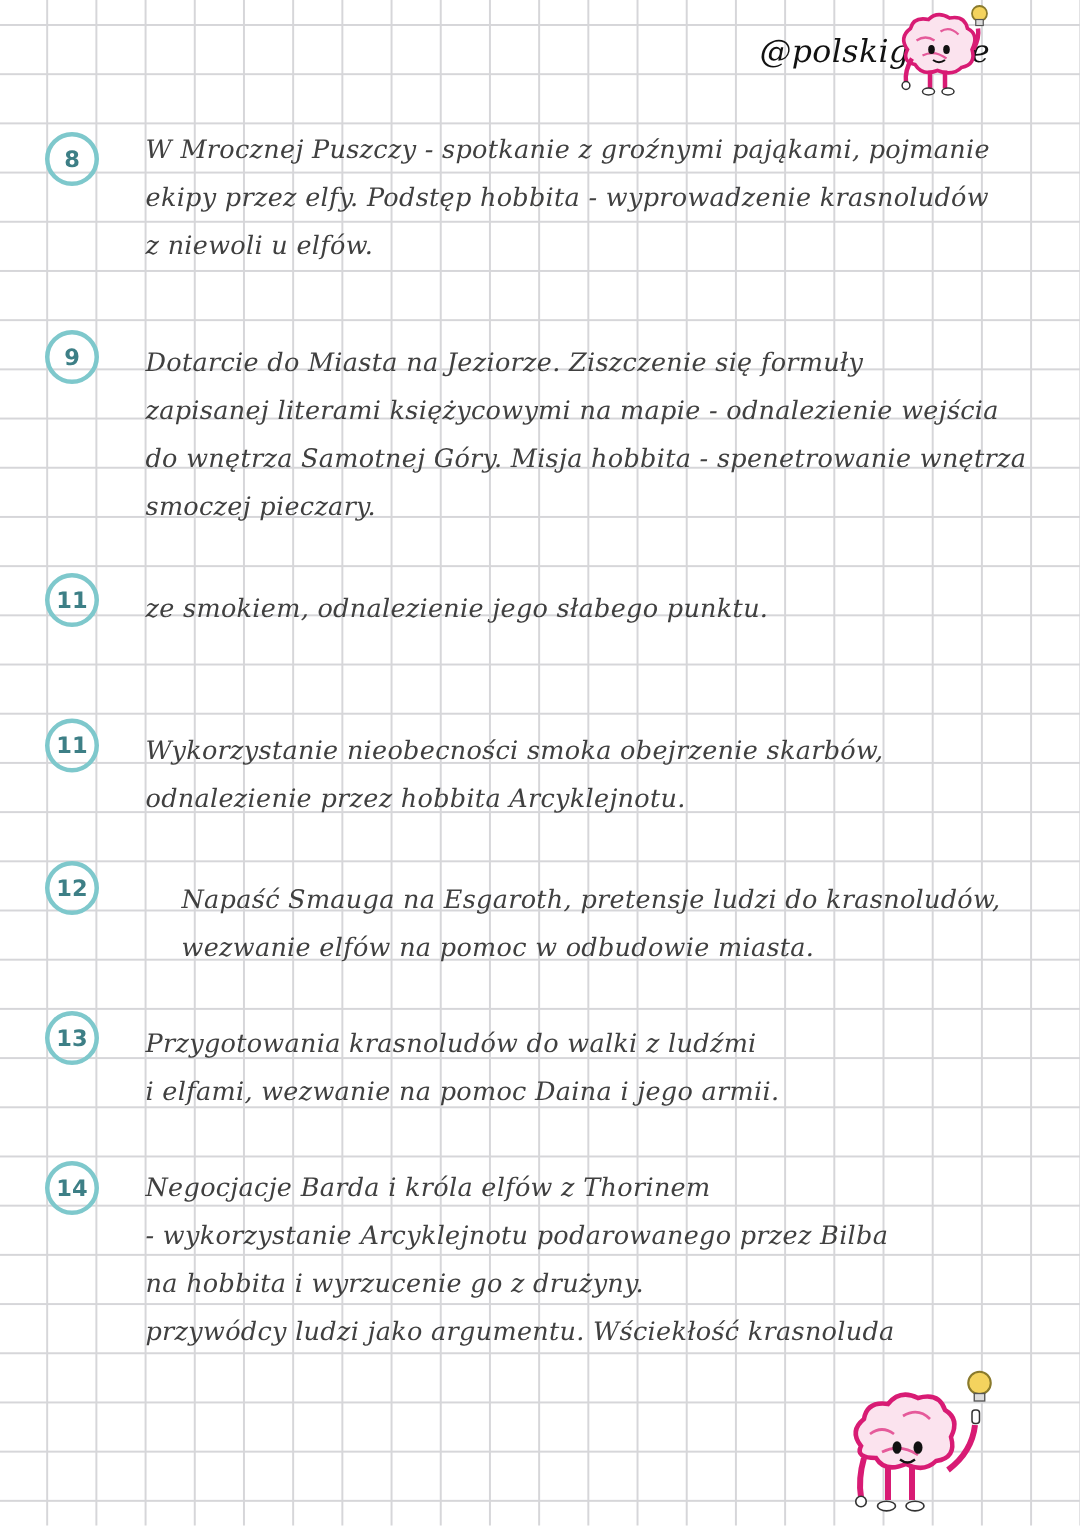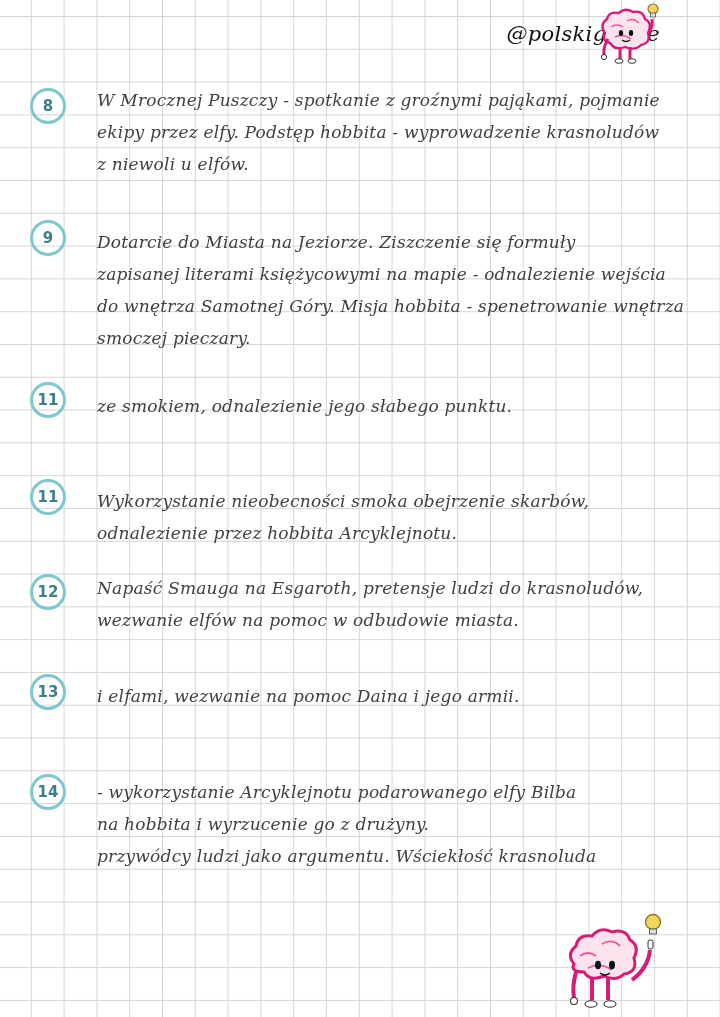--- a/index.html
+++ b/index.html
@@ -134,41 +134,43 @@
     <div class="entry-text" style="top:10px;">
       <span class="line">Wykorzystanie nieobecności smoka obejrzenie skarbów,</span>
       <span class="line">odnalezienie przez hobbita Arcyklejnotu.</span>
     </div>
   </div>
 
   <div class="entry" style="top:570px;">
     <div class="num-badge" style="top:4px;">
       <span>12</span>
     </div>
-    <div class="entry-text" style="top:2px;">
+    <div class="entry-text" style="top:14px;padding-left:24px;">
       <span class="line">Napaść Smauga na Esgaroth, pretensje ludzi do krasnoludów,</span>
       <span class="line">wezwanie elfów na pomoc w odbudowie miasta.</span>
     </div>
   </div>
 
   <div class="entry" style="top:670px;">
     <div class="num-badge" style="top:4px;">
       <span>13</span>
     </div>
     <div class="entry-text" style="top:10px;">
+      <span class="line">Przygotowania krasnoludów do walki z ludźmi</span>
       <span class="line">i elfami, wezwanie na pomoc Daina i jego armii.</span>
     </div>
   </div>
 
   <div class="entry" style="top:770px;">
     <div class="num-badge" style="top:4px;">
       <span>14</span>
     </div>
     <div class="entry-text" style="top:6px;">
-      <span class="line">- wykorzystanie Arcyklejnotu podarowanego elfy Bilba</span>
+      <span class="line">Negocjacje Barda i króla elfów z Thorinem</span>
+      <span class="line">- wykorzystanie Arcyklejnotu podarowanego przez Bilba</span>
       <span class="line">na hobbita i wyrzucenie go z drużyny.</span>
       <span class="line">przywódcy ludzi jako argumentu. Wściekłość krasnoluda</span>
     </div>
   </div>
 
   <svg class="mascot mascot-bottom" viewBox="0 0 110 100">
     <circle cx="91" cy="12" r="7.5" fill="#f4d35e" stroke="#8a7a2c" stroke-width="1.4"></circle>
     <rect x="87.5" y="19" width="7" height="5" fill="#ddd" stroke="#555" stroke-width="0.9"></rect>
     <rect x="86" y="30" width="5" height="9" rx="2" fill="#fff" stroke="#333" stroke-width="1"></rect>
     <path d="M88 40 Q86 58 70 70" stroke="#d81b74" stroke-width="4" fill="none"></path>

